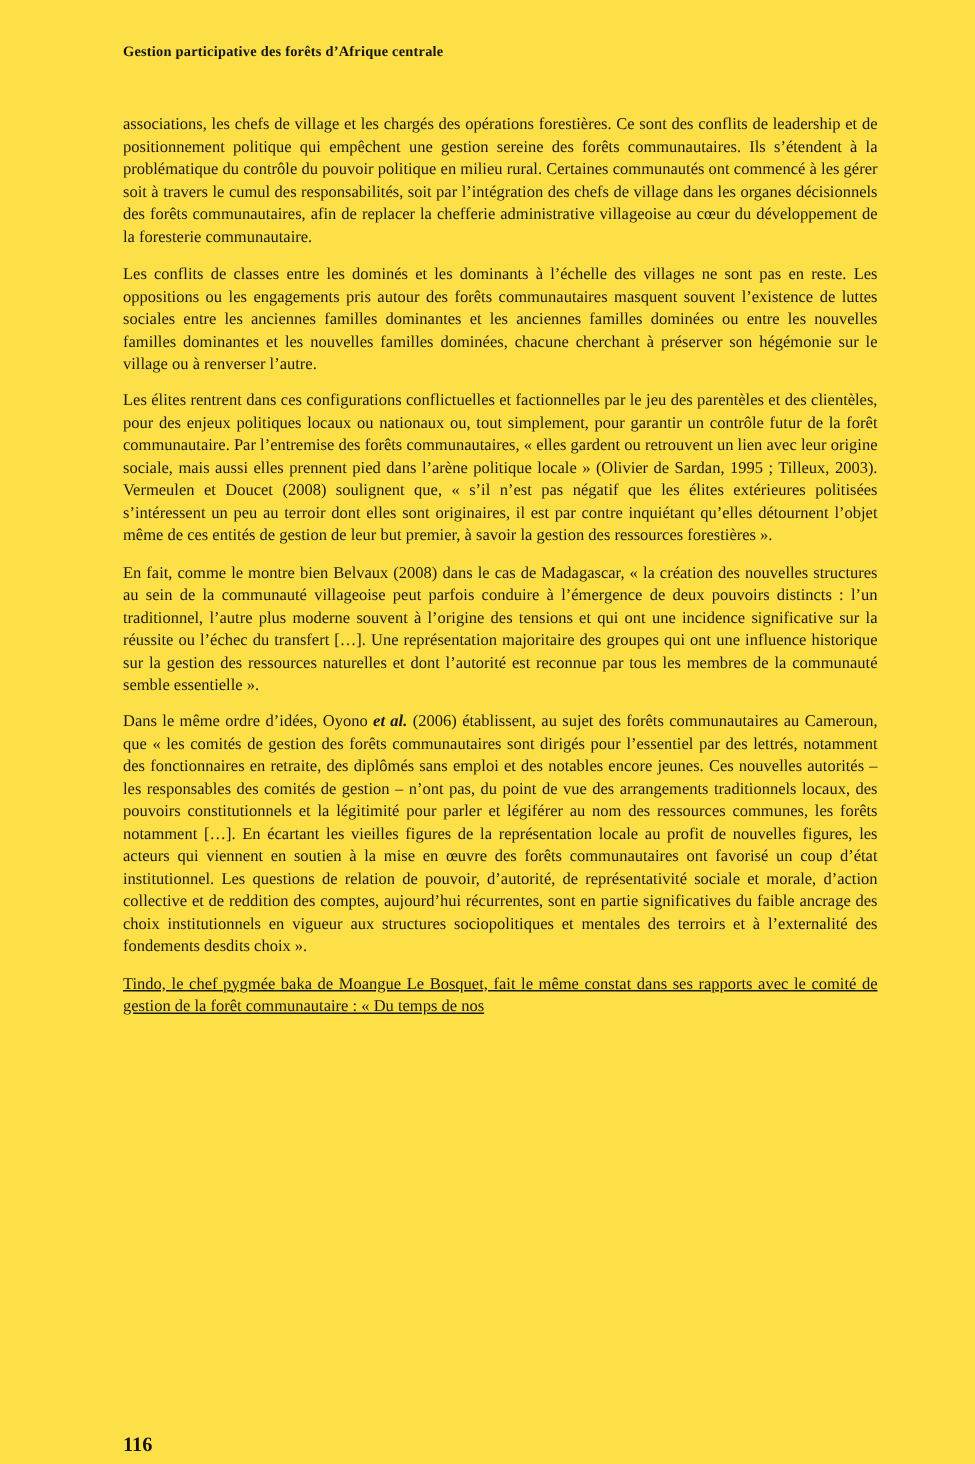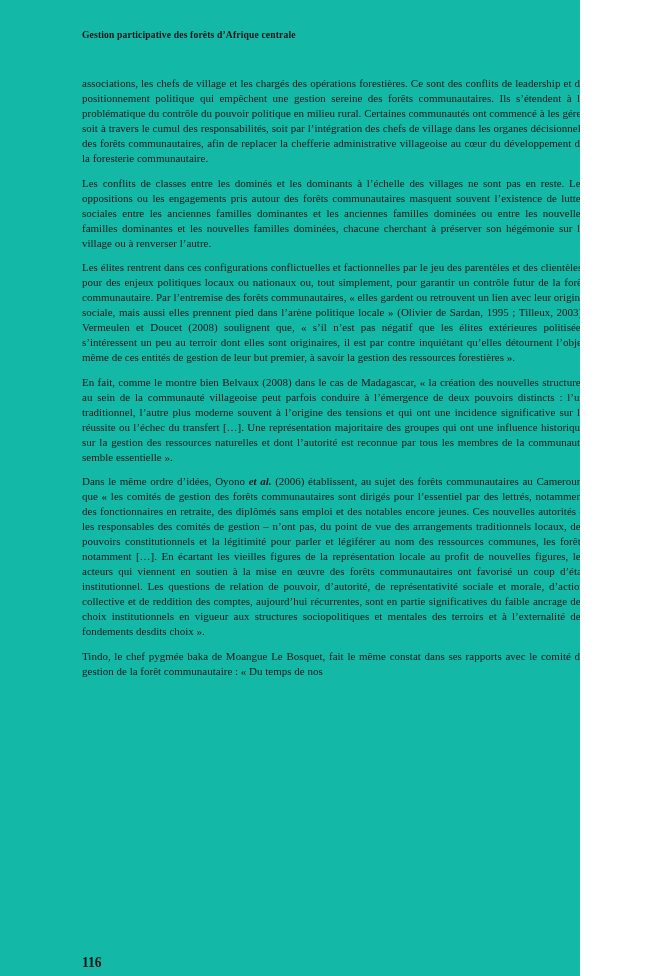--- a/index.html
+++ b/index.html
@@ -2,23 +2,23 @@
 <html><head>
 <meta charset="utf-8">
 <style>
   html, body {
     margin: 0;
     padding: 0;
     background: #ffffff;
   }
   .page {
     position: relative;
-    width: 580px;
+    width: 650px;
     height: 976px;
-    background: #14b8a6;
+    background: #fde047;
     overflow: hidden;
     font-family: "Liberation Serif", "DejaVu Serif", serif;
     color: #1a1a1a;
   }
   .running-head {
     position: absolute;
     left: 82px;
     top: 29px;
     width: 500px;
     font-size: 9.6px;
@@ -38,20 +38,21 @@
     font-size: 11px;
     line-height: 15px;
     text-align: justify;
     text-justify: inter-word;
     color: #181818;
     hyphens: manual;
     -webkit-hyphens: manual;
   }
   .para:last-child {
     margin-bottom: 0;
+    text-decoration: underline;
   }
   .para em {
     font-style: italic;
     font-weight: bold;
   }
   .folio {
     position: absolute;
     left: 82px;
     top: 955px;
     font-size: 13.6px;

